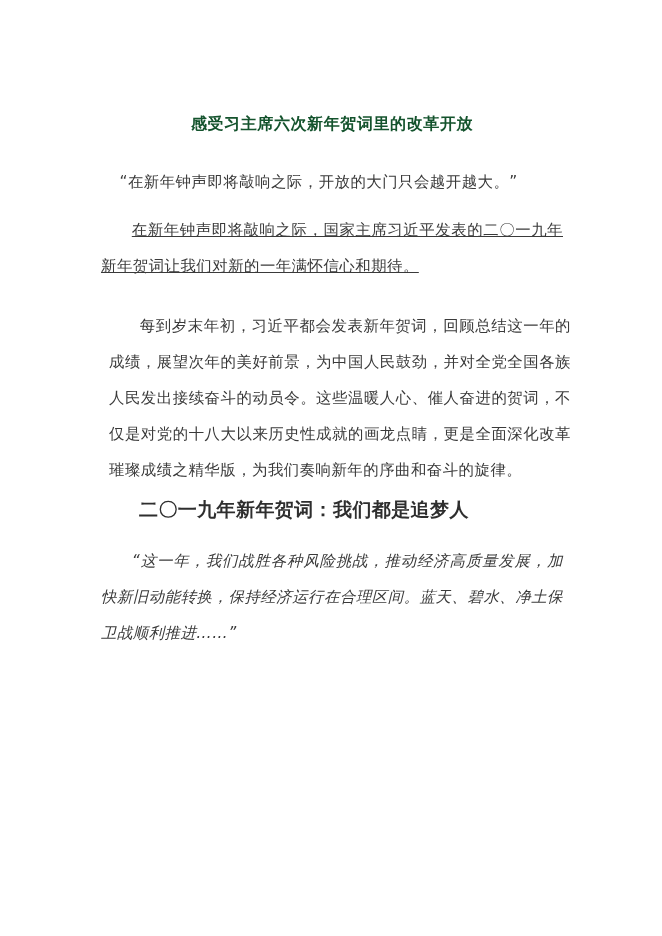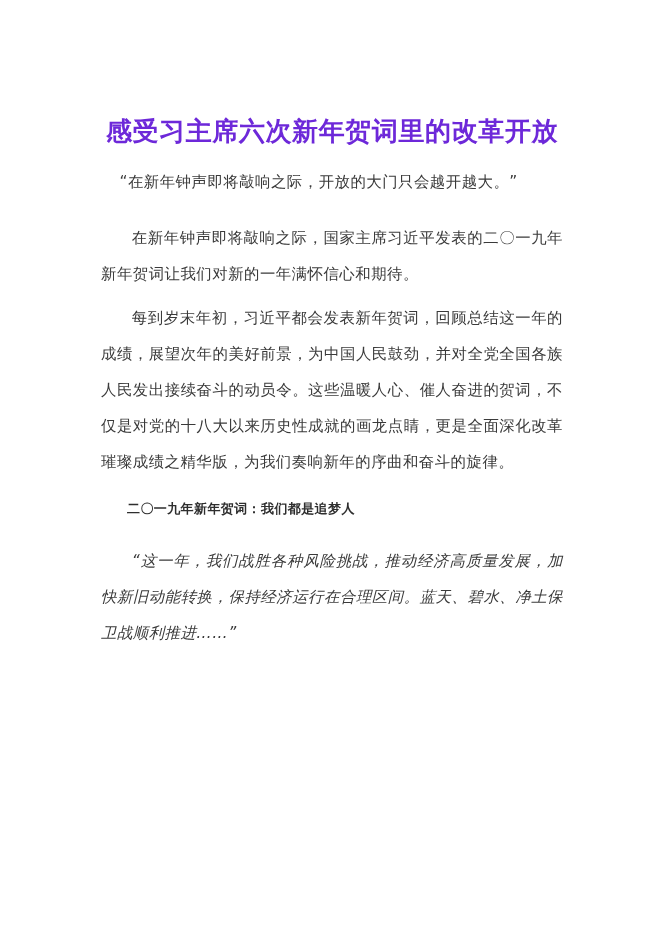--- a/index.html
+++ b/index.html
@@ -20,50 +20,50 @@
       left: 101px;
       top: 0;
       width: 462px;
     }
     .title {
       position: absolute;
       left: 0;
       top: 114px;
       width: 462px;
       text-align: center;
-      font-size: 26px;
+      font-size: 16px;
       font-weight: bold;
-      color: #6d28d9;
+      color: #14532d;
       letter-spacing: 0.6px;
       white-space: nowrap;
     }
     .para {
       position: absolute;
       left: 0;
       width: 462px;
       font-size: 15.4px;
       line-height: 36px;
       color: #3a3a3a;
       text-align: justify;
       text-indent: 2em;
       letter-spacing: 0.5px;
     }
     .para.lead-quote {
       top: 164px;
       text-indent: 1.2em;
       white-space: nowrap;
     }
-    .para.p1 { top: 220px; }
+    .para.p1 { top: 212px; text-decoration: underline; }
     .para.p2 { top: 300px; }
     .subhead {
       position: absolute;
       left: 0;
       top: 494px;
       width: 462px;
-      font-size: 13px;
+      font-size: 19px;
       font-weight: bold;
       color: #2e2e2e;
       text-indent: 2em;
       line-height: 30px;
       letter-spacing: 0.4px;
       white-space: nowrap;
     }
     .para.p3 {
       top: 543px;
       text-indent: 2em;
@@ -73,18 +73,18 @@
 </head>
 <body>
 
 <div class="page">
   <h1 class="title" style="margin:0;">感受习主席六次新年贺词里的改革开放</h1>
 
   <p class="para lead-quote" style="margin:0;">“在新年钟声即将敲响之际，开放的大门只会越开越大。”</p>
 
   <p class="para p1" style="margin:0;">在新年钟声即将敲响之际，国家主席习近平发表的二〇一九年新年贺词让我们对新的一年满怀信心和期待。</p>
 
-  <p class="para p2" style="margin:0;">每到岁末年初，习近平都会发表新年贺词，回顾总结这一年的成绩，展望次年的美好前景，为中国人民鼓劲，并对全党全国各族人民发出接续奋斗的动员令。这些温暖人心、催人奋进的贺词，不仅是对党的十八大以来历史性成就的画龙点睛，更是全面深化改革璀璨成绩之精华版，为我们奏响新年的序曲和奋斗的旋律。</p>
+  <p class="para p2" style="margin:8px;">每到岁末年初，习近平都会发表新年贺词，回顾总结这一年的成绩，展望次年的美好前景，为中国人民鼓劲，并对全党全国各族人民发出接续奋斗的动员令。这些温暖人心、催人奋进的贺词，不仅是对党的十八大以来历史性成就的画龙点睛，更是全面深化改革璀璨成绩之精华版，为我们奏响新年的序曲和奋斗的旋律。</p>
 
   <h2 class="subhead" style="margin:0;">二〇一九年新年贺词：我们都是追梦人</h2>
 
   <p class="para p3" style="margin:0;">“这一年，我们战胜各种风险挑战，推动经济高质量发展，加快新旧动能转换，保持经济运行在合理区间。蓝天、碧水、净土保卫战顺利推进……”</p>
 </div>
 
 </body></html>

